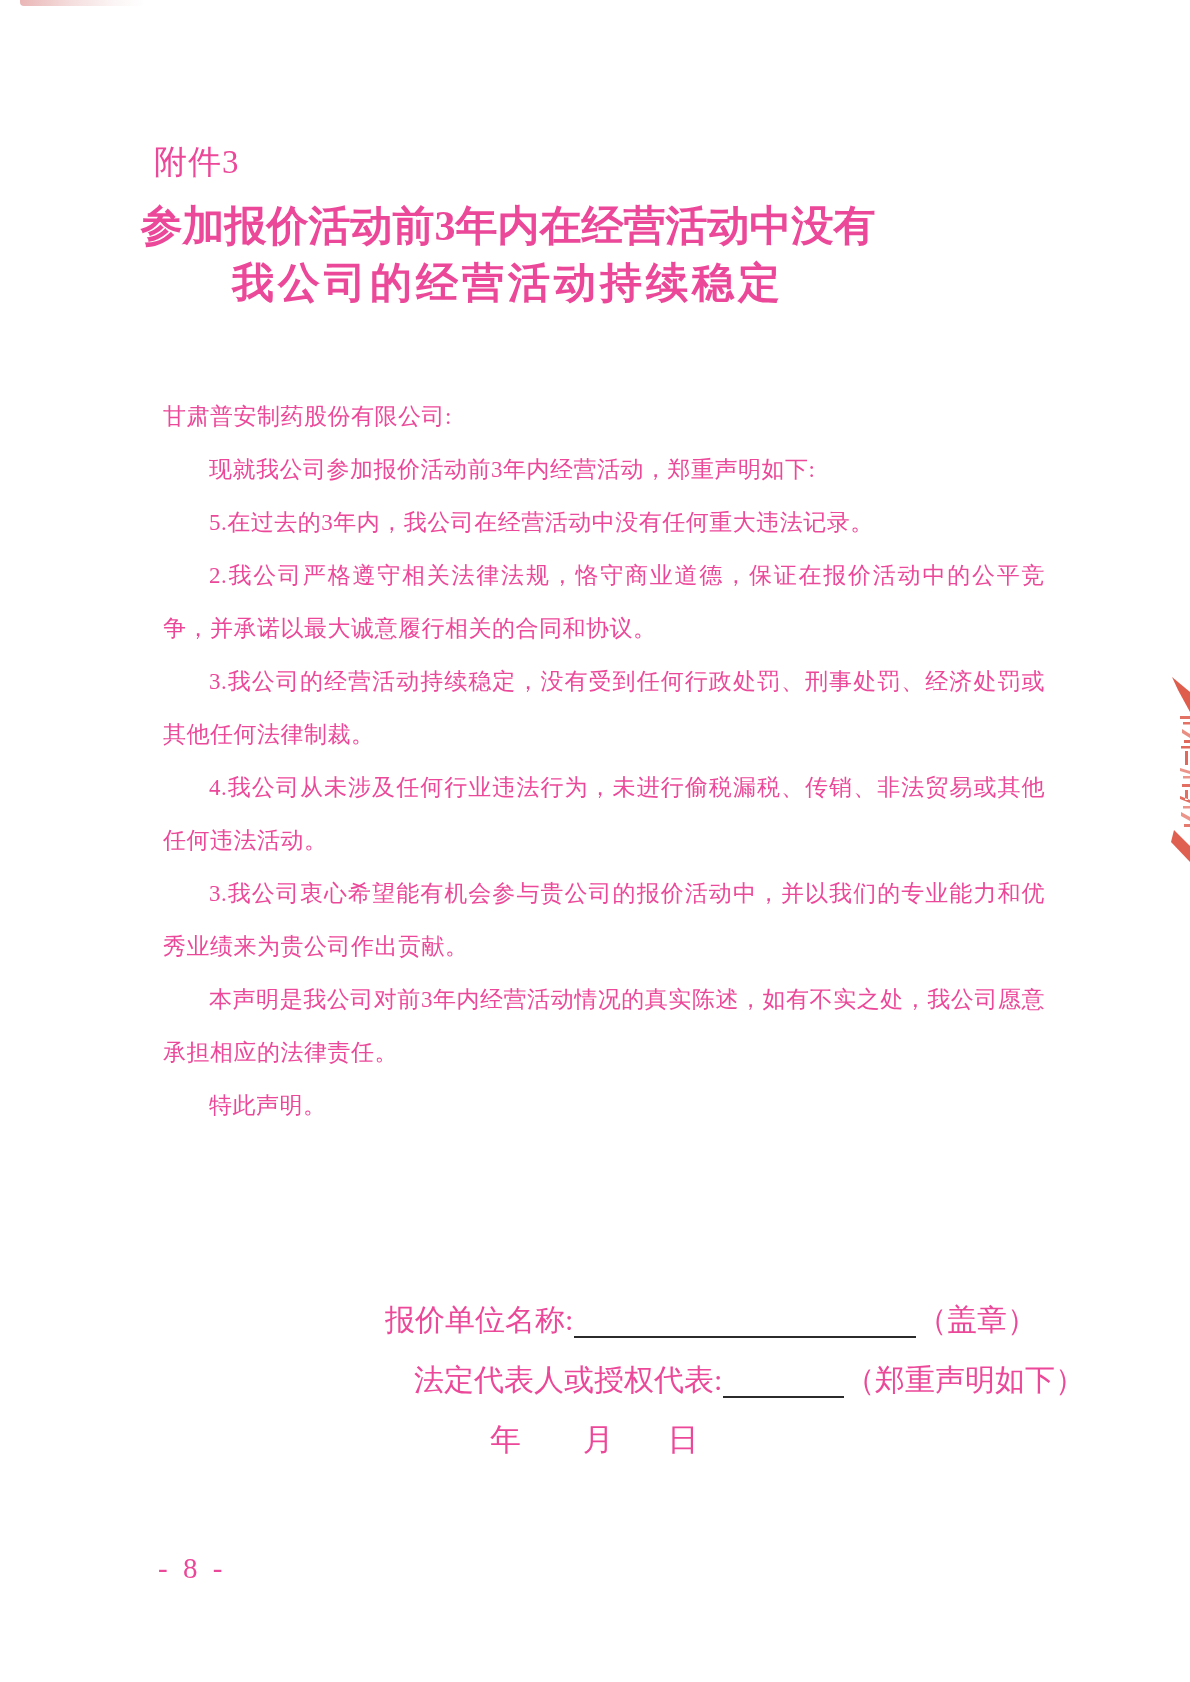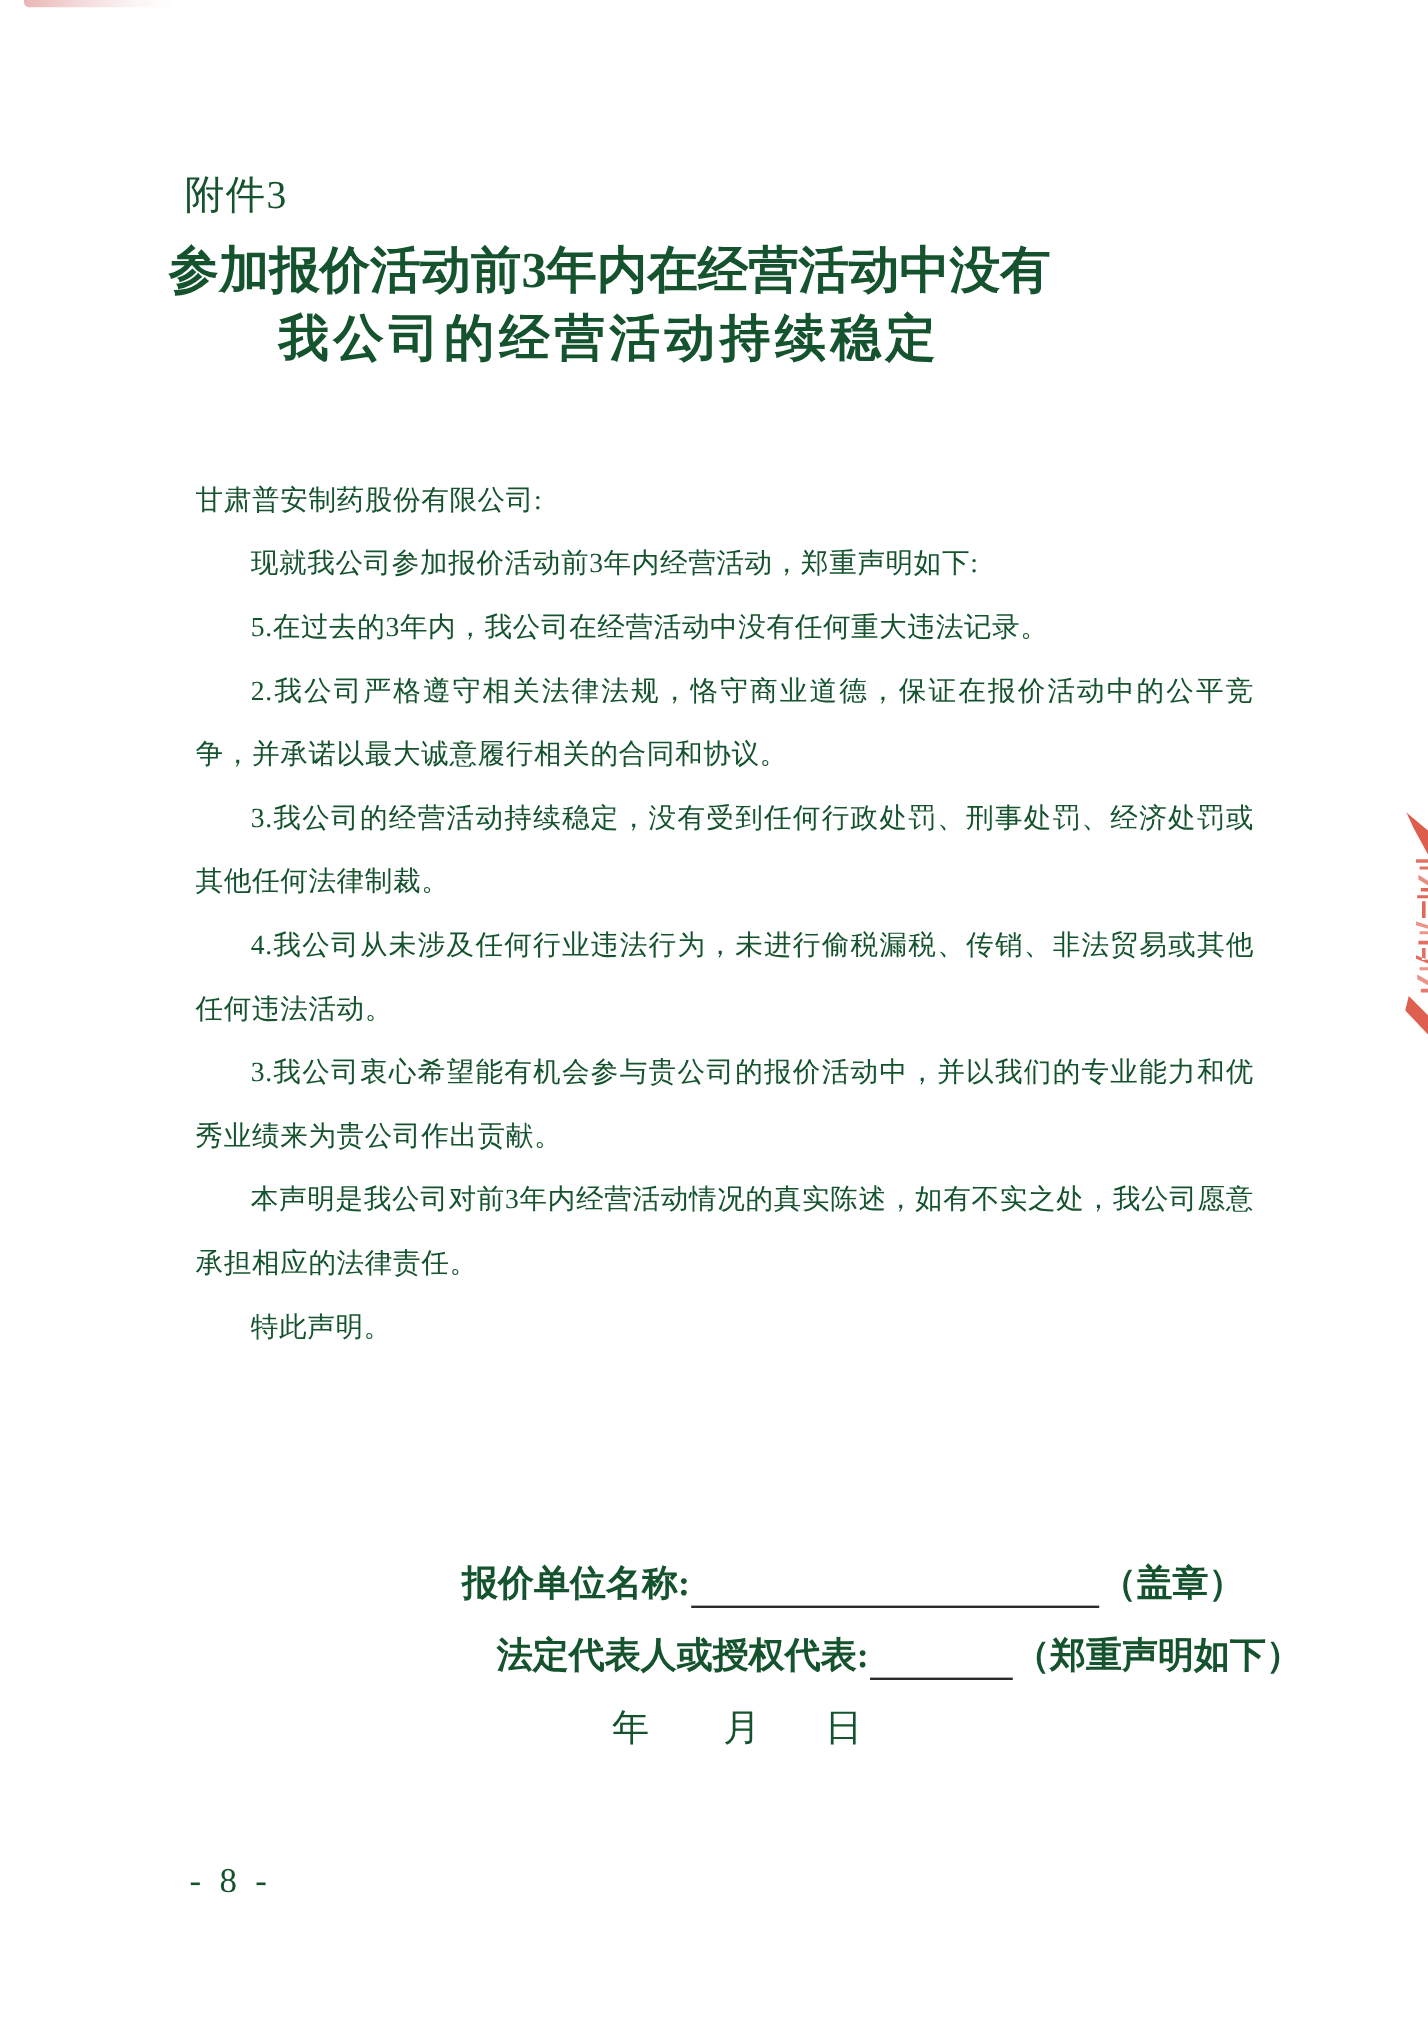--- a/index.html
+++ b/index.html
@@ -4,21 +4,21 @@
 <style>
   * { margin:0; padding:0; box-sizing:border-box; }
   html,body { background:#ffffff; }
   .page {
     position:relative;
     width:1190px;
     height:1682px;
     background:#ffffff;
     overflow:hidden;
     font-family:"Liberation Serif", serif;
-    color:#14532d;
+    color:#ec4899;
   }
   .attachment {
     position:absolute;
     top:140px; left:154px;
     font-size:33px;
     letter-spacing:1px;
   }
   .title {
     position:absolute;
     top:198px; left:0;
@@ -37,40 +37,38 @@
     line-height:53px;
     text-align:justify;
     overflow-wrap:anywhere;
     letter-spacing:0.5px;
   }
   .doc-body p { margin:0; text-indent:2em; }
   .doc-body p.salutation { text-indent:0; }
   .sig-row {
     position:absolute;
     display:flex;
-    align-items:flex-end;
+    align-items:center;
     font-size:30px;
     line-height:40px;
     white-space:nowrap;
-    font-weight:bold;
   }
   .row-unit { left:385px; top:1300px; width:652px; }
   .row-rep  { left:382px; top:1360px; width:671px;margin-left:32px; }
   .blank {
     flex:1 1 auto;
     border-bottom:2px solid #2b2b2b;
     height:36px;
     margin:0 1px;
   }
   .row-date {
     position:absolute;
     left:490px; top:1420px;
     font-size:31px;
     line-height:40px;
-    margin-left:20px;
   }
   .row-date .gap1 { margin-left:54px; }
   .row-date .gap2 { margin-left:46px; }
   .page-number {
     position:absolute;
     top:1552px; left:158px;
     font-size:29px;
     letter-spacing:4px;
   }
   .ink-smudge {

